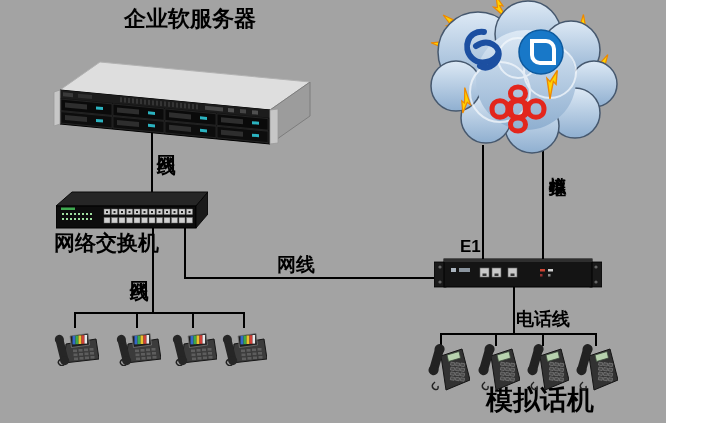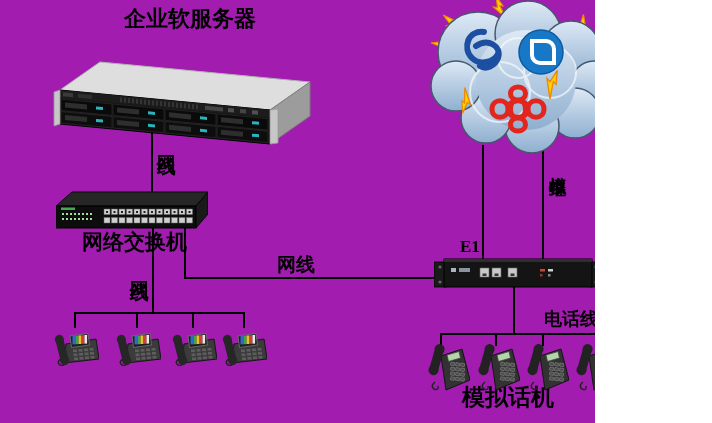--- a/index.html
+++ b/index.html
@@ -1,18 +1,18 @@
 <!DOCTYPE html>
 <html><head>
 <meta charset="utf-8">
 <style>
   html,body{margin:0;padding:0;background:#fff;}
   #stage{
-    position:relative;width:595px;height:423px;background:#a21caf;overflow:hidden;
-    font-family:Liberation Serif, serif;color:#000;
+    position:relative;width:666px;height:423px;background:#a3a3a3;overflow:hidden;
+    font-family:Liberation Sans, sans-serif;color:#000;
   }
   .lbl{position:absolute;font-weight:bold;color:#000;white-space:nowrap;line-height:1.12;}
   .vtext{writing-mode:vertical-rl;text-orientation:upright;letter-spacing:1px;}
   .vline{position:absolute;width:2px;background:#000;z-index:1;}
   .hline{position:absolute;height:2px;background:#000;z-index:1;}
   .dev{position:absolute;z-index:2;}
   .phone{position:absolute;z-index:2;}
 </style>
 </head>
 <body>
@@ -74,34 +74,34 @@
           <circle cx="8.5" cy="27" r="5" fill="#222"></circle>
         </g>
       </symbol>
     </defs>
   </svg>
 
   <div class="lbl" style="left:124px;top:7px;font-size:22px;">企业软服务器</div>
 
   <div class="lbl vtext" style="left:156px;top:139px;font-size:19px;">网线</div>
 
-  <div class="lbl" style="left:54px;top:231px;font-size:21px;margin-left:28px;">网络交换机</div>
+  <div class="lbl" style="left:54px;top:231px;font-size:21px;">网络交换机</div>
 
   <div class="lbl vtext" style="left:129px;top:265px;font-size:19px;">网线</div>
 
   <div class="lbl" style="left:277px;top:254px;font-size:19px;">网线</div>
 
   <div class="lbl" style="left:460px;top:198px;font-size:17px;margin-top:39px;">E1</div>
 
   <div class="lbl vtext" style="left:548px;top:163px;font-size:17px;">模拟中继</div>
 
-  <div class="lbl" style="left:516px;top:309px;font-size:18px;margin-left:28px;">电话线</div>
-
-
-  <div class="lbl" style="left:462px;top:385px;font-size:23px;">模拟话机</div>
+  <div class="lbl" style="left:516px;top:309px;font-size:18px;">电话线</div>
+
+
+  <div class="lbl" style="left:486px;top:385px;font-size:27px;">模拟话机</div>
 
   <div class="vline" style="left:151px;top:112px;height:84px;"></div>
   <div class="vline" style="left:152px;top:228px;height:86px;"></div>
   <div class="vline" style="left:184px;top:228px;height:51px;"></div>
   <div class="hline" style="left:184px;top:277px;width:256px;"></div>
 
   <div class="hline" style="left:74px;top:312px;width:171px;"></div>
   <div class="vline" style="left:74px;top:312px;height:16px;"></div>
   <div class="vline" style="left:136px;top:312px;height:16px;"></div>
   <div class="vline" style="left:192px;top:312px;height:16px;"></div>

